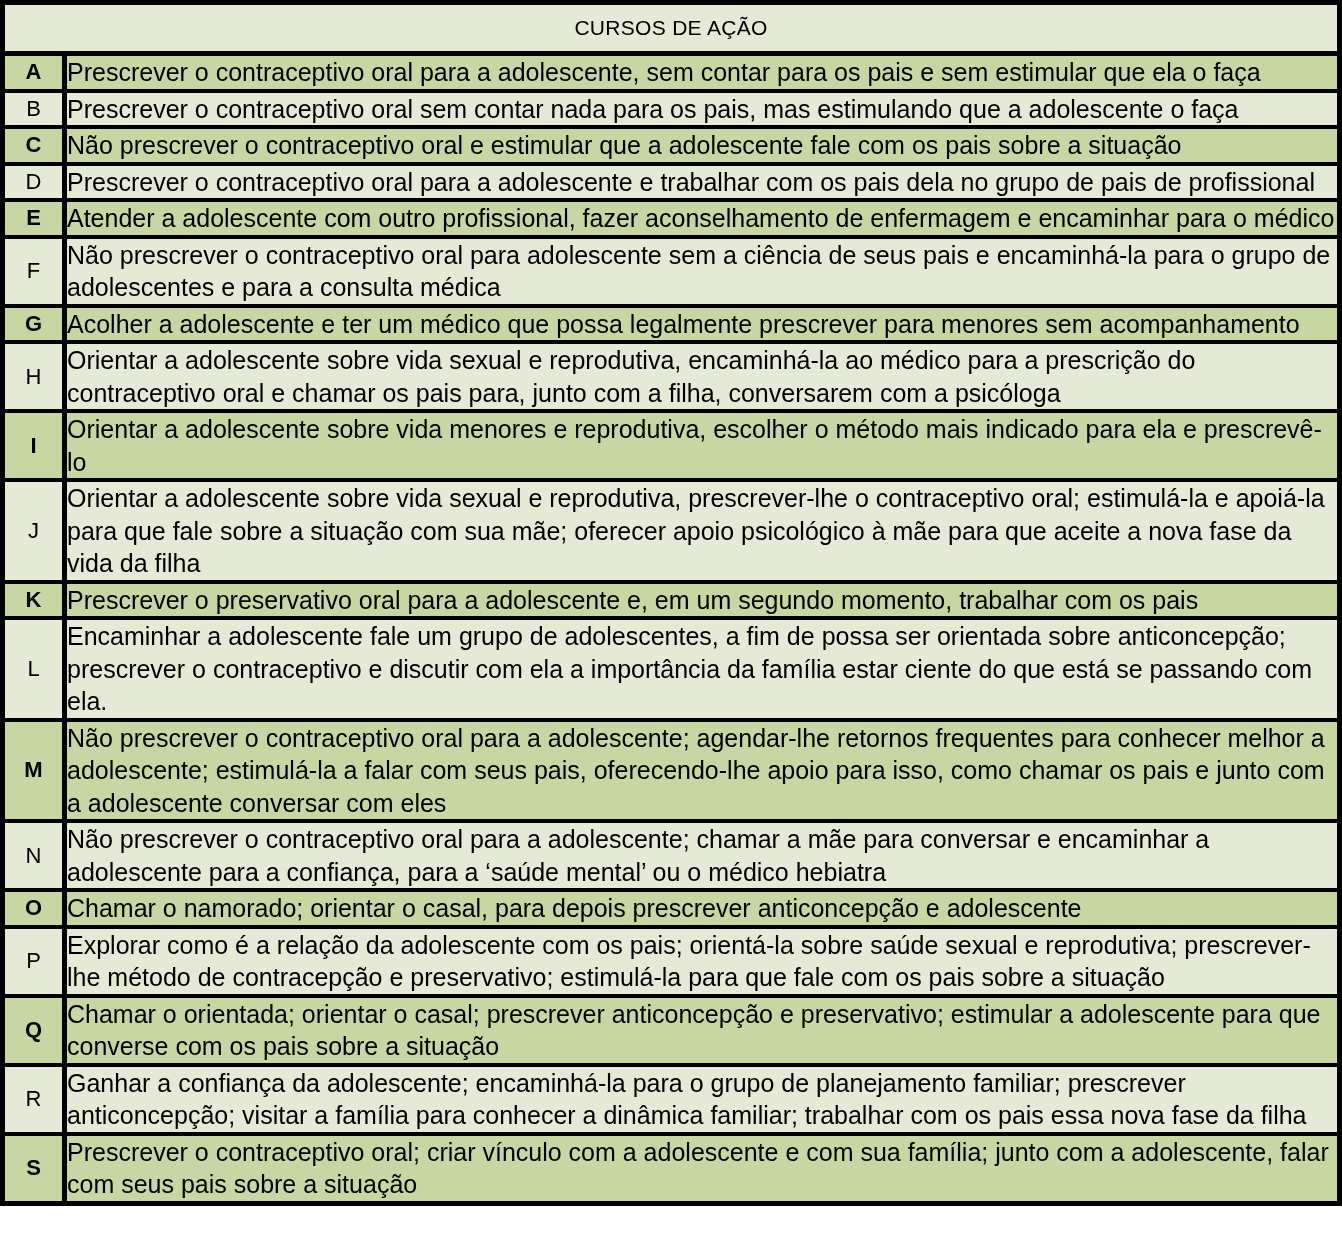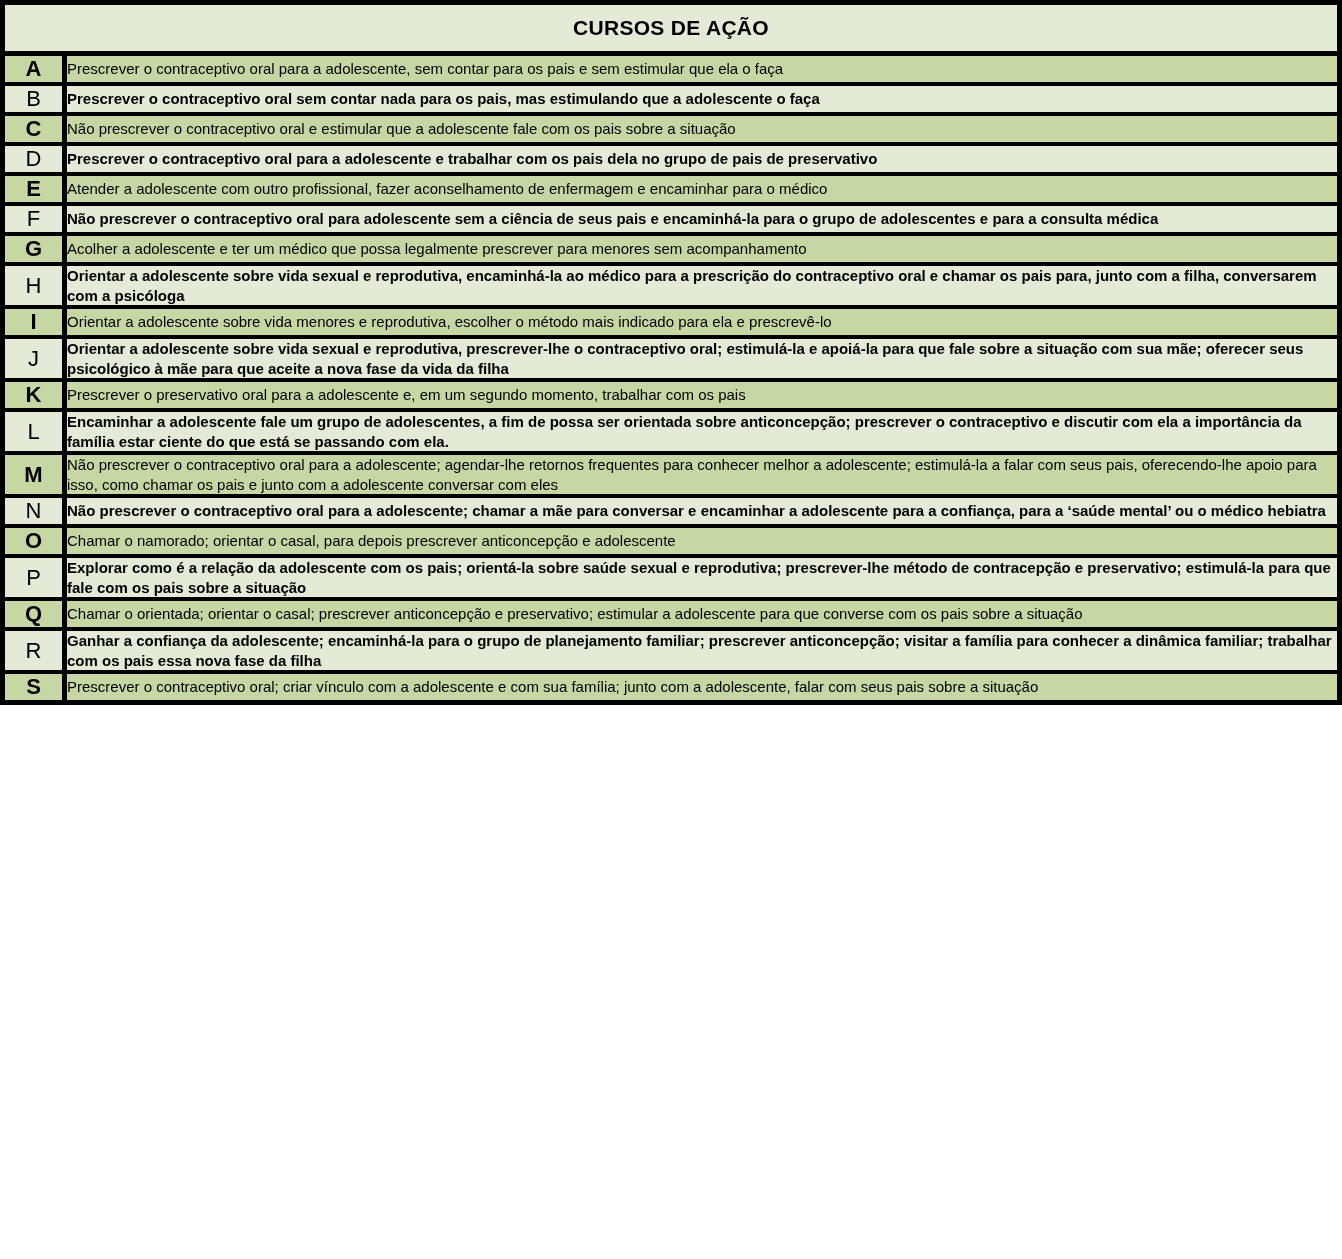--- a/index.html
+++ b/index.html
@@ -32,21 +32,21 @@
   
   tr.header-row > th {
     background: #e4ead5;
     border-top: 5px solid #000000;
     border-bottom: 5px solid #000000;
     border-left: 5px solid #000000;
     border-right: 5px solid #000000;
     text-align: center;
     vertical-align: middle;
     font-size: 21px;
-    font-weight: bold;
+    font-weight: normal;
     letter-spacing: 0.3px;
     height: 38px;
     padding: 4px 6px;
   }
 
   
   tr.data-row > td {
     border-left: 5px solid #000000;
     border-right: 5px solid #000000;
     border-bottom: 4px solid #000000;
@@ -59,29 +59,29 @@
     text-align: center;
     vertical-align: middle;
     font-size: 22px;
     padding: 4px 0;
     border-right: 4px solid #000000;
   }
 
   td.text-cell {
     text-align: left;
     vertical-align: middle;
-    font-size: 15px;
+    font-size: 25px;
     line-height: 1.30;
     padding: 7px 10px 8px 11px;
     border-left: 0;
   }
 
   
   tr.tint-dark > td { background: #c6d7a4; }
-  tr.tint-light > td { background: #e4ead5; font-weight: bold; }
+  tr.tint-light > td { background: #e4ead5; }
 
   tr.tint-dark > td.letter-cell { font-weight: bold; }
   tr.tint-light > td.letter-cell { font-weight: normal; }
 
   
   tr.data-row.last > td { border-bottom: 5px solid #000000; }
 </style>
 </head>
 <body>
 
@@ -105,21 +105,21 @@
         <tr class="data-row tint-light">
           <td class="letter-cell">B</td>
           <td class="text-cell">Prescrever o contraceptivo oral sem contar nada para os pais, mas estimulando que a adolescente o faça</td>
         </tr>
         <tr class="data-row tint-dark">
           <td class="letter-cell">C</td>
           <td class="text-cell">Não prescrever o contraceptivo oral e estimular que a adolescente fale com os pais sobre a situação</td>
         </tr>
         <tr class="data-row tint-light">
           <td class="letter-cell">D</td>
-          <td class="text-cell">Prescrever o contraceptivo oral para a adolescente e trabalhar com os pais dela no grupo de pais de preservativo</td>
+          <td class="text-cell">Prescrever o contraceptivo oral para a adolescente e trabalhar com os pais dela no grupo de pais de profissional</td>
         </tr>
         <tr class="data-row tint-dark">
           <td class="letter-cell">E</td>
           <td class="text-cell">Atender a adolescente com outro profissional, fazer aconselhamento de enfermagem e encaminhar para o médico</td>
         </tr>
         <tr class="data-row tint-light">
           <td class="letter-cell">F</td>
           <td class="text-cell">Não prescrever o contraceptivo oral para adolescente sem a ciência de seus pais e encaminhá-la para o grupo de adolescentes e para a consulta médica</td>
         </tr>
         <tr class="data-row tint-dark">
@@ -129,21 +129,21 @@
         <tr class="data-row tint-light">
           <td class="letter-cell">H</td>
           <td class="text-cell">Orientar a adolescente sobre vida sexual e reprodutiva, encaminhá-la ao médico para a prescrição do contraceptivo oral e chamar os pais para, junto com a filha, conversarem com a psicóloga</td>
         </tr>
         <tr class="data-row tint-dark">
           <td class="letter-cell">I</td>
           <td class="text-cell">Orientar a adolescente sobre vida menores e reprodutiva, escolher o método mais indicado para ela e prescrevê-lo</td>
         </tr>
         <tr class="data-row tint-light">
           <td class="letter-cell">J</td>
-          <td class="text-cell">Orientar a adolescente sobre vida sexual e reprodutiva, prescrever-lhe o contraceptivo oral; estimulá-la e apoiá-la para que fale sobre a situação com sua mãe; oferecer seus psicológico à mãe para que aceite a nova fase da vida da filha</td>
+          <td class="text-cell">Orientar a adolescente sobre vida sexual e reprodutiva, prescrever-lhe o contraceptivo oral; estimulá-la e apoiá-la para que fale sobre a situação com sua mãe; oferecer apoio psicológico à mãe para que aceite a nova fase da vida da filha</td>
         </tr>
         <tr class="data-row tint-dark">
           <td class="letter-cell">K</td>
           <td class="text-cell">Prescrever o preservativo oral para a adolescente e, em um segundo momento, trabalhar com os pais</td>
         </tr>
         <tr class="data-row tint-light">
           <td class="letter-cell">L</td>
           <td class="text-cell">Encaminhar a adolescente fale um grupo de adolescentes, a fim de possa ser orientada sobre anticoncepção; prescrever o contraceptivo e discutir com ela a importância da família estar ciente do que está se passando com ela.</td>
         </tr>
         <tr class="data-row tint-dark">

